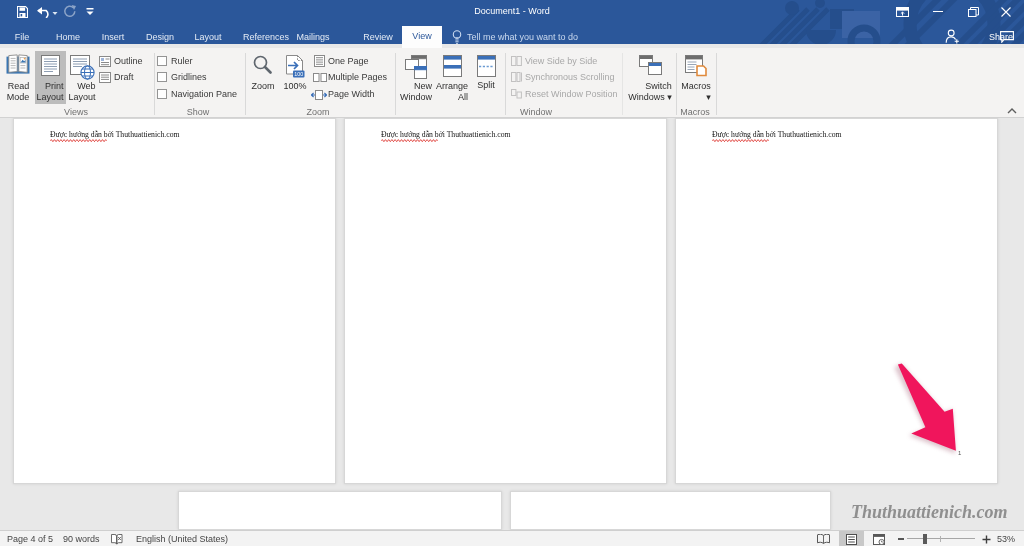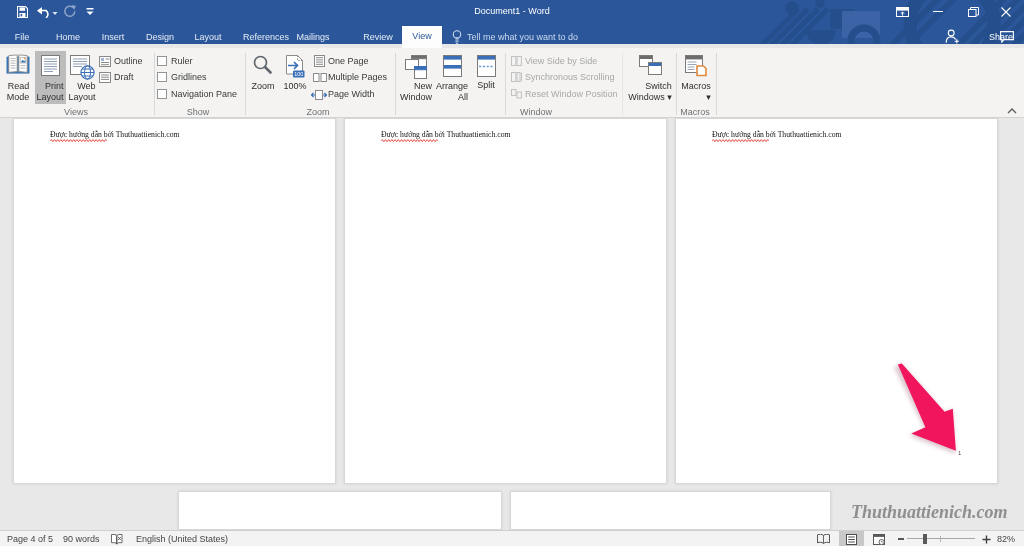--- a/index.html
+++ b/index.html
@@ -350,16 +350,16 @@
       <path d="M8.6,6.6 v1.4 h1.2" stroke="#585858" stroke-width="0.8" fill="none"></path>
     </svg>
 
     <div class="abs" style="left:898px; top:7px; width:6px; height:1.6px; background:#565656;"></div>
     <div class="abs" style="left:907px; top:7.4px; width:68px; height:1px; background:#a6a6a6;"></div>
     <div class="abs" style="left:940px; top:5px; width:1px; height:6px; background:#b2b2b2;"></div>
     <div class="abs" style="left:923px; top:3px; width:3.6px; height:10px; background:#5a5a5a;"></div>
     <svg class="abs" style="left:982px; top:3.5px;" width="9" height="9" viewBox="0 0 9 9">
       <path d="M4.5,0.5 v8 M0.5,4.5 h8" stroke="#3f3f3f" stroke-width="1.4"></path>
     </svg>
-    <div class="st" style="left:997px;">82%</div>
+    <div class="st" style="left:997px;">53%</div>
   </div>
 
 </div>
 
 </body></html>

